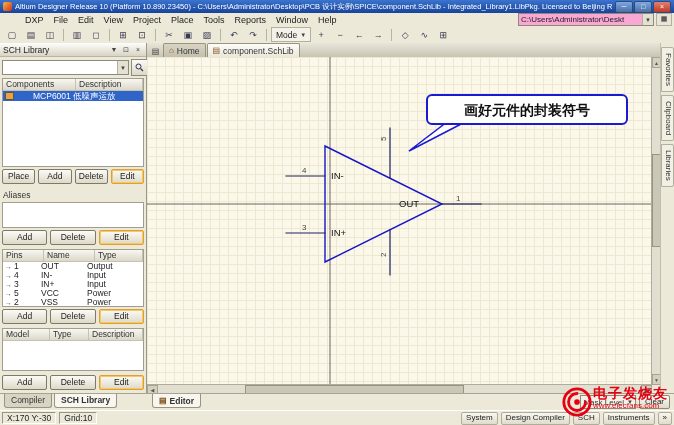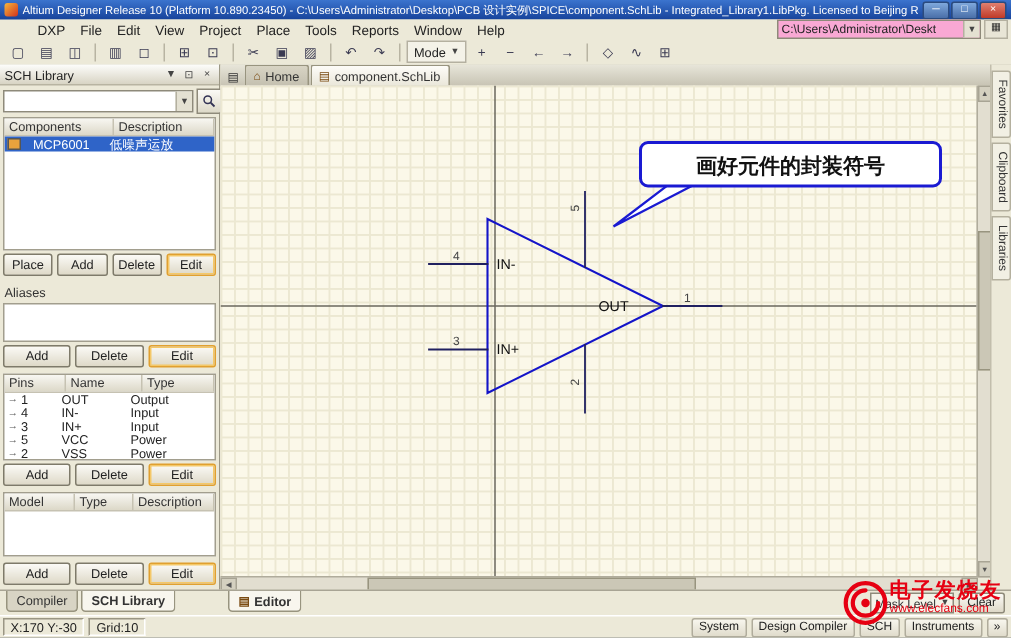--- a/index.html
+++ b/index.html
@@ -34,21 +34,21 @@
   .searchbox{flex:1;height:13px;border:1px solid #8E8A7A;background:#fff;display:flex;align-items:center;}
   .searchbox input{border:0;outline:0;flex:1;min-width:0;height:100%;font-size:8px;padding:0 2px;font-family:"Liberation Sans",sans-serif;background:transparent;}
   .sb-arrow{font-size:6px;color:#444;background:#E4E1D2;border-left:1px solid #B4B0A0;height:100%;display:flex;align-items:center;padding:0 2px;}
   .sbtn{width:15px;height:15px;border:1px solid #8E8A7A;background:linear-gradient(#FBFAF6,#DDD9C8);display:flex;align-items:center;justify-content:center;flex:0 0 auto;}
   .grid{margin:0 2px;border:1px solid #A29E8E;background:#fff;overflow:hidden;}
   .ghead{display:flex;background:linear-gradient(#F8F7F2,#DCD8C8);border-bottom:1px solid #C6C2B2;height:11px;line-height:11px;color:#333;}
   .ghead span{padding:0 3px;border-right:1px solid #C6C2B2;overflow:hidden;white-space:nowrap;}
   .grow{display:flex;height:10px;line-height:10px;align-items:center;color:#222;}
   .grow.sel{background:#2F64C8;color:#fff;}
   .grow span{overflow:hidden;white-space:nowrap;}
-  .cmp-c1{width:66px;display:flex;align-items:center;gap:8px;padding-left:2px;}
+  .cmp-c1{width:66px;display:flex;align-items:center;gap:19px;padding-left:2px;}
   .cmp-c2{flex:1;padding-left:2px;}
   .cmpicon{width:7px;height:6px;background:#E8A33D;border:1px solid #555;flex:0 0 auto;}
   .pin-c1{width:34px;display:flex;align-items:center;gap:2px;padding-left:2px;}
   .pin-c2{width:44px;padding-left:2px;}
   .pin-c3{flex:1;padding-left:2px;}
   .pinglyph{font-size:7px;color:#555;}
   .mdl-c1{width:40px;}.mdl-c2{width:32px;}.mdl-c3{flex:1;}
   .btnrow{flex:0 0 17px;display:flex;gap:3px;padding:2px;}
   .pbtn{flex:1;height:13px;line-height:12px;text-align:center;font-size:8.5px;background:linear-gradient(#FBFAF6,#DED9C8);border:1px solid #7E7A6A;border-radius:2px;color:#222;overflow:hidden;white-space:nowrap;}
   .pbtn.hl{border-color:#E0A030;box-shadow:0 0 0 1px #F4C868 inset;}

